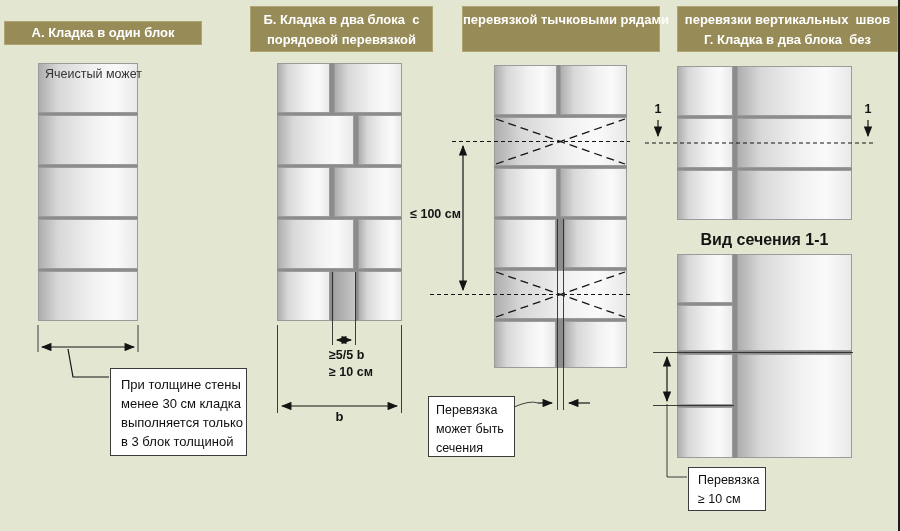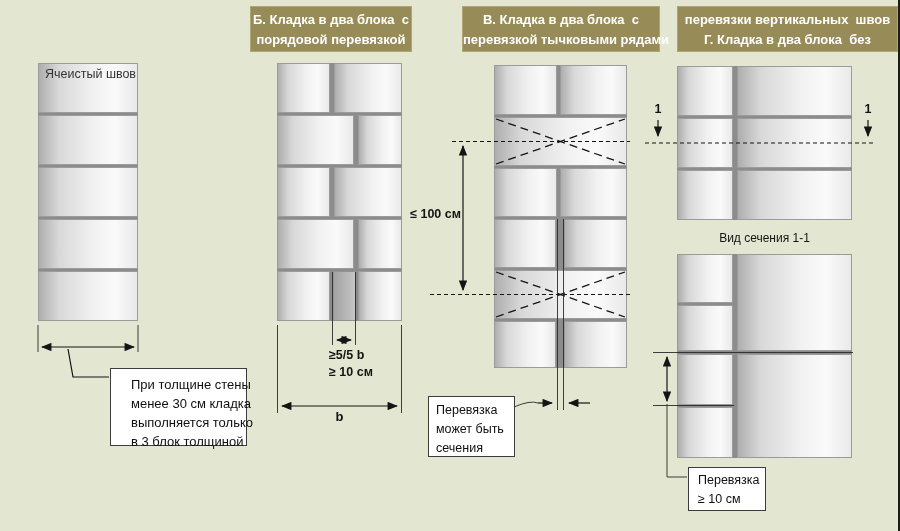--- a/index.html
+++ b/index.html
@@ -4,21 +4,21 @@
 <style>
   html,body{margin:0;padding:0;}
   body{font-family:"Liberation Sans","DejaVu Sans",sans-serif;}
   .canvas{position:relative;width:900px;height:531px;background:#e3e6d1;overflow:hidden;}
 
   
   .banner{position:absolute;background:#978b58;border:1px solid #b0a474;color:#ffffff;
           font-weight:bold;font-size:13px;text-align:center;box-sizing:border-box;}
   .banner .bl{display:block;white-space:pre;line-height:20px;}
   .banner-a{left:4px;top:21px;width:198px;height:24px;line-height:22px;}
-  .banner-b{left:250px;top:6px;width:162px;height:46px;padding-top:3px;}
+  .banner-b{left:250px;top:6px;width:183px;height:46px;padding-top:3px;}
   .banner-v{left:462px;top:6px;width:198px;height:46px;padding-top:3px;}
   .banner-g{left:677px;top:6px;width:221px;height:46px;padding-top:3px;}
 
   
   .wall{position:absolute;background:#8c8c8c;}
   .blk{position:absolute;box-sizing:border-box;border:1px solid #9b9b9b;
        background:linear-gradient(90deg,#aeaeae 0%,#d8d8d8 20%,#f1f1f1 55%,#fafafa 78%,#e9e9e9 100%);}
   .blk-dark{position:absolute;box-sizing:border-box;border:1px solid #939393;
        background:linear-gradient(90deg,#a3a3a3,#c6c6c6);}
 
@@ -31,58 +31,60 @@
 
   
   .lbl{position:absolute;color:#141414;font-size:12.5px;white-space:pre;}
   .lbl-material{left:45px;top:67px;color:#333;}
   .lbl-overlap1{left:329px;top:348px;font-weight:600;}
   .lbl-overlap2{left:329px;top:365px;font-weight:600;}
   .lbl-b{left:277px;top:409px;width:125px;text-align:center;font-weight:bold;font-size:13px;}
   .lbl-h100{left:403px;top:207px;width:58px;text-align:right;font-weight:600;}
   .lbl-m1l{left:652px;top:102px;width:12px;text-align:center;font-weight:600;}
   .lbl-m1r{left:862px;top:102px;width:12px;text-align:center;font-weight:600;}
-  .lbl-section{left:677px;top:231px;width:175px;text-align:center;font-weight:normal;font-size:12px;}
+  .lbl-section{left:677px;top:231px;width:175px;text-align:center;font-weight:bold;font-size:16px;}
 
   
   .callout{position:absolute;background:#ffffff;border:1px solid #3c3c3c;box-sizing:border-box;
            color:#101010;font-size:13px;line-height:19px;}
   .callout div{white-space:pre;}
-  .callout-a{left:110px;top:368px;width:137px;height:78px;padding:6px 0 0 20px;}
+  .callout-a{left:110px;top:368px;width:137px;height:88px;padding:6px 0 0 10px;}
   .callout-v{left:428px;top:396px;width:87px;height:61px;padding:4px 0 0 7px;font-size:12.5px;}
   .callout-g{left:688px;top:467px;width:78px;height:44px;padding:3px 0 0 9px;font-size:12.5px;}
 
   .right-border{position:absolute;left:898px;top:0;width:2px;height:531px;background:#1c1c1c;}
 </style>
 </head>
 <body>
 
 <div class="canvas">
 
+  <div class="banner banner-a">
+    <span>А. Кладка в один блок</span>
+  </div>
   <div class="banner banner-b">
     <span class="bl">Б. Кладка в два блока  с</span>
     <span class="bl">порядовой перевязкой</span>
   </div>
   <div class="banner banner-v">
-    <span class="bl">В. Кладка в два блока  с</span>
     <span class="bl">перевязкой тычковыми рядами</span>
   </div>
   <div class="banner banner-g">
     <span class="bl">перевязки вертикальных  швов</span>
     <span class="bl">Г. Кладка в два блока  без</span>
   </div>
 
   <div class="wall" style="left:38px;top:63px;width:100px;height:258px;">
     <div class="blk" style="left:0;top:0;width:100px;height:50px;"></div>
     <div class="blk" style="left:0;top:52px;width:100px;height:50px;"></div>
     <div class="blk" style="left:0;top:104px;width:100px;height:50px;"></div>
     <div class="blk" style="left:0;top:156px;width:100px;height:50px;"></div>
     <div class="blk" style="left:0;top:208px;width:100px;height:50px;"></div>
   </div>
-  <div class="lbl lbl-material">Ячеистый швов</div>
+  <div class="lbl lbl-material">Ячеистый может</div>
 
   <div class="wall" style="left:277px;top:63px;width:125px;height:258px;">
     <div class="blk" style="left:0;top:0;width:53px;height:50px;"></div>
     <div class="blk" style="left:57px;top:0;width:68px;height:50px;"></div>
     <div class="blk" style="left:0;top:52px;width:77px;height:50px;"></div>
     <div class="blk" style="left:81px;top:52px;width:44px;height:50px;"></div>
     <div class="blk" style="left:0;top:104px;width:53px;height:50px;"></div>
     <div class="blk" style="left:57px;top:104px;width:68px;height:50px;"></div>
     <div class="blk" style="left:0;top:156px;width:77px;height:50px;"></div>
     <div class="blk" style="left:81px;top:156px;width:44px;height:50px;"></div>

